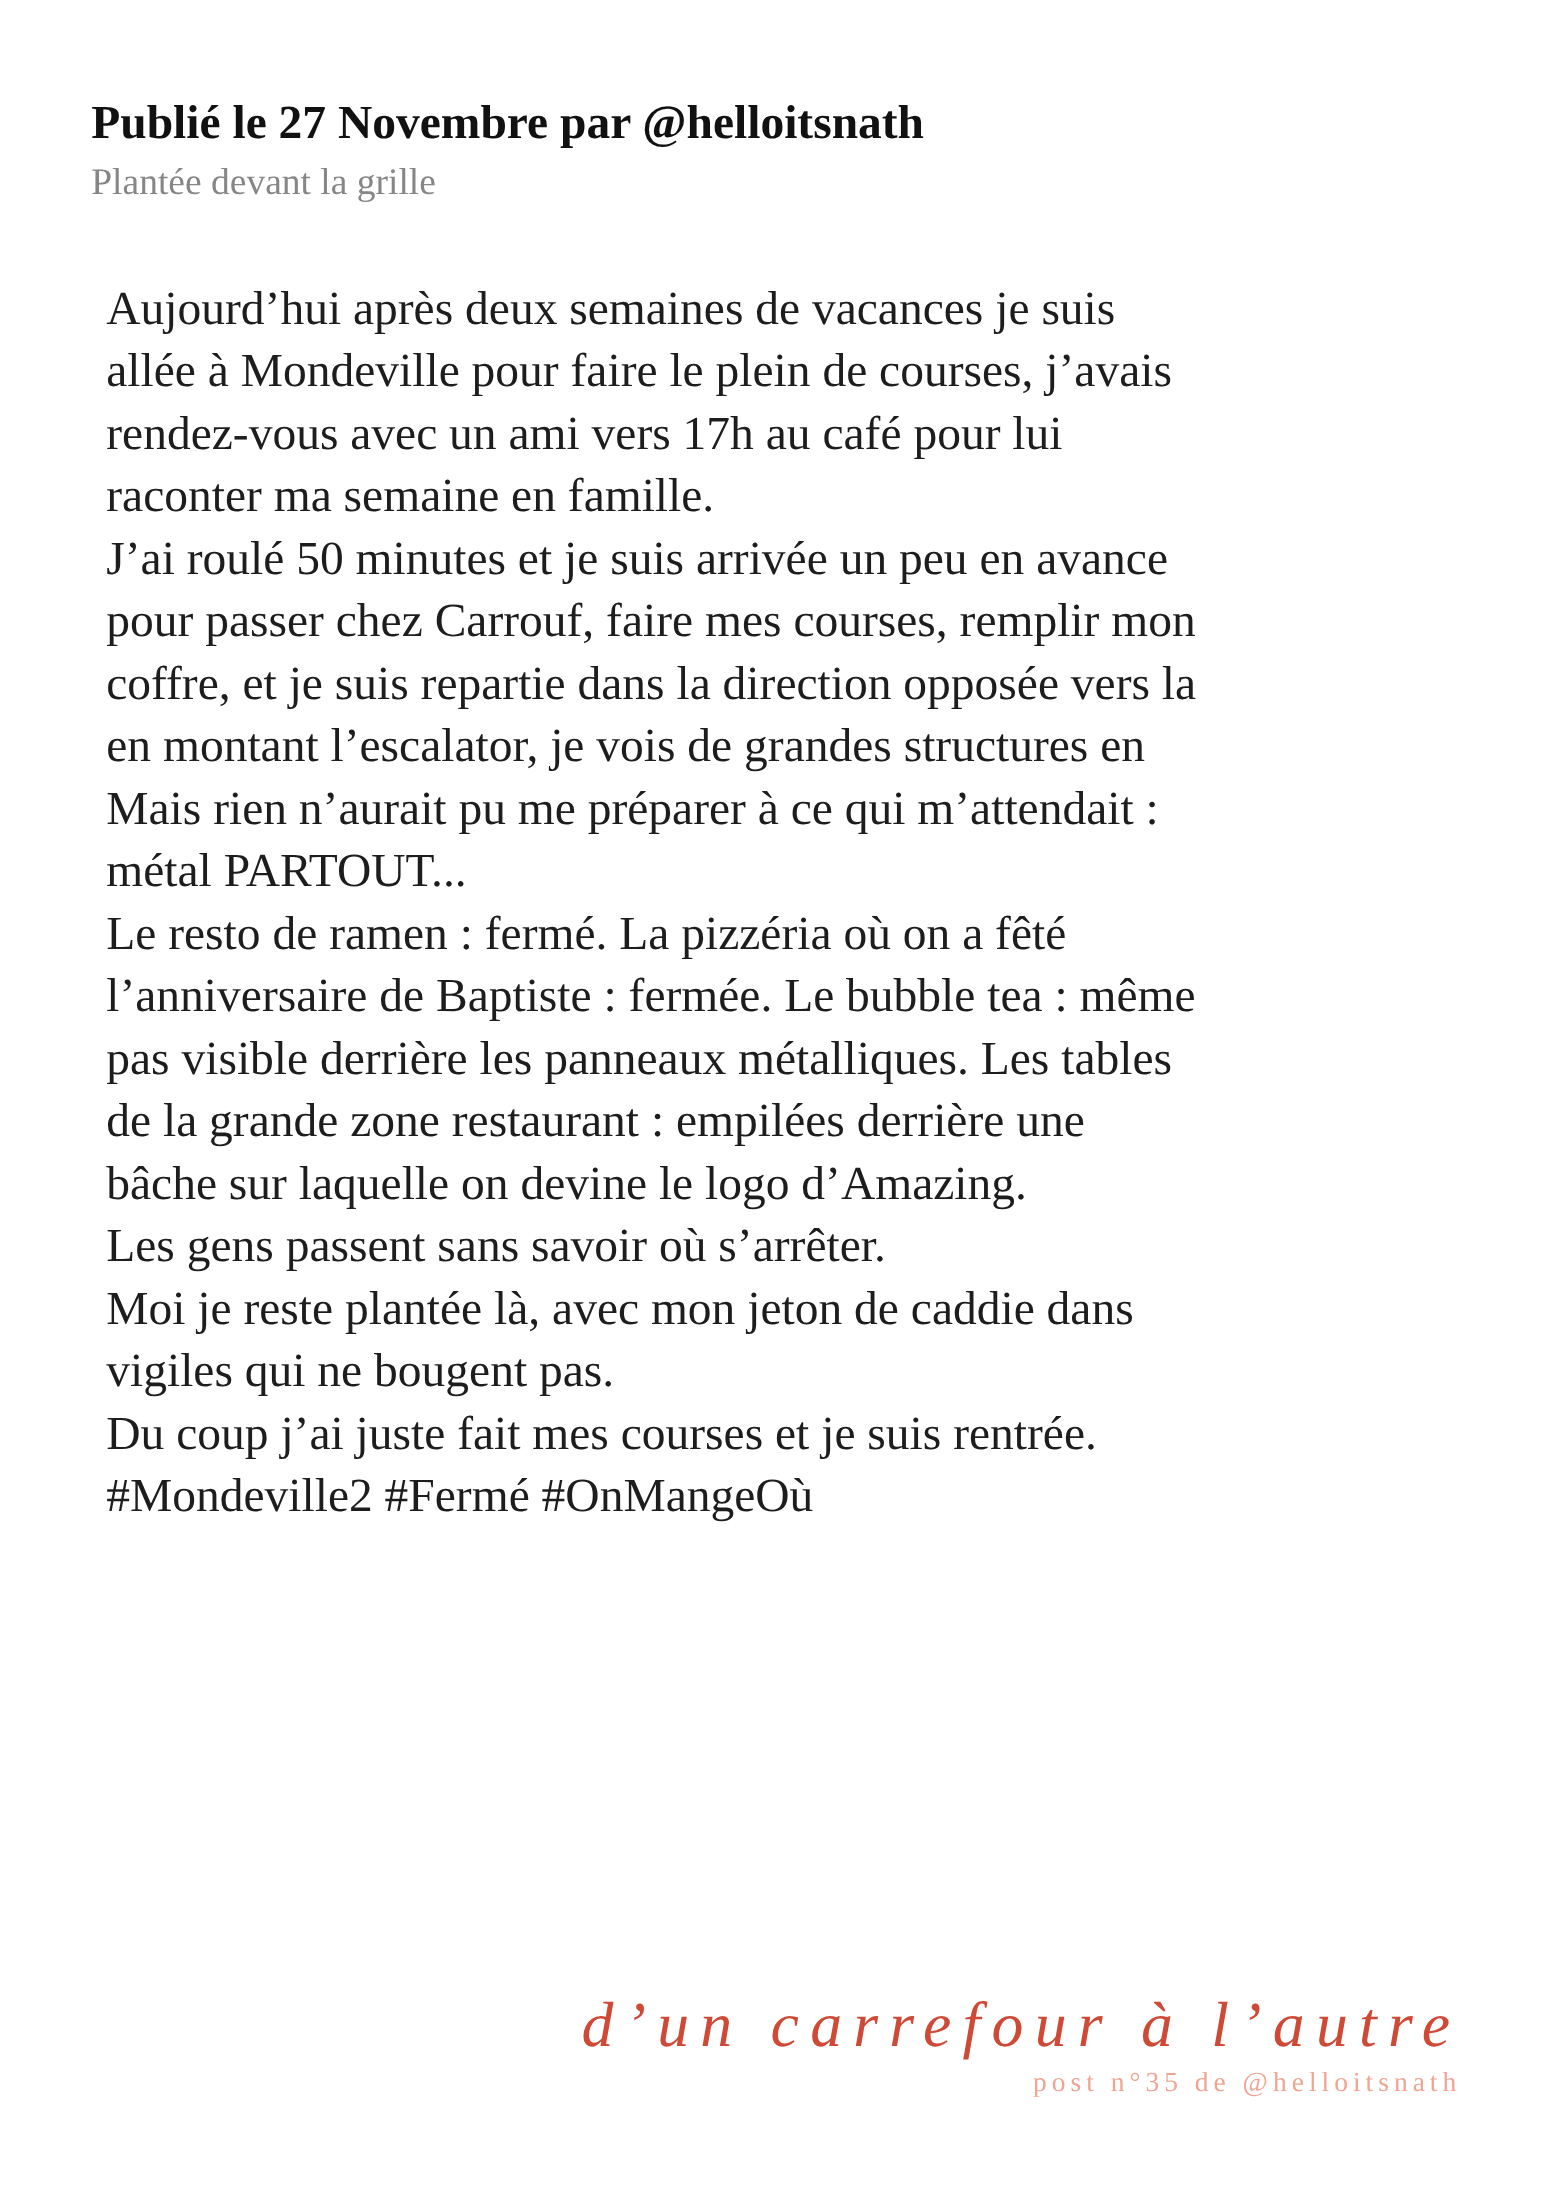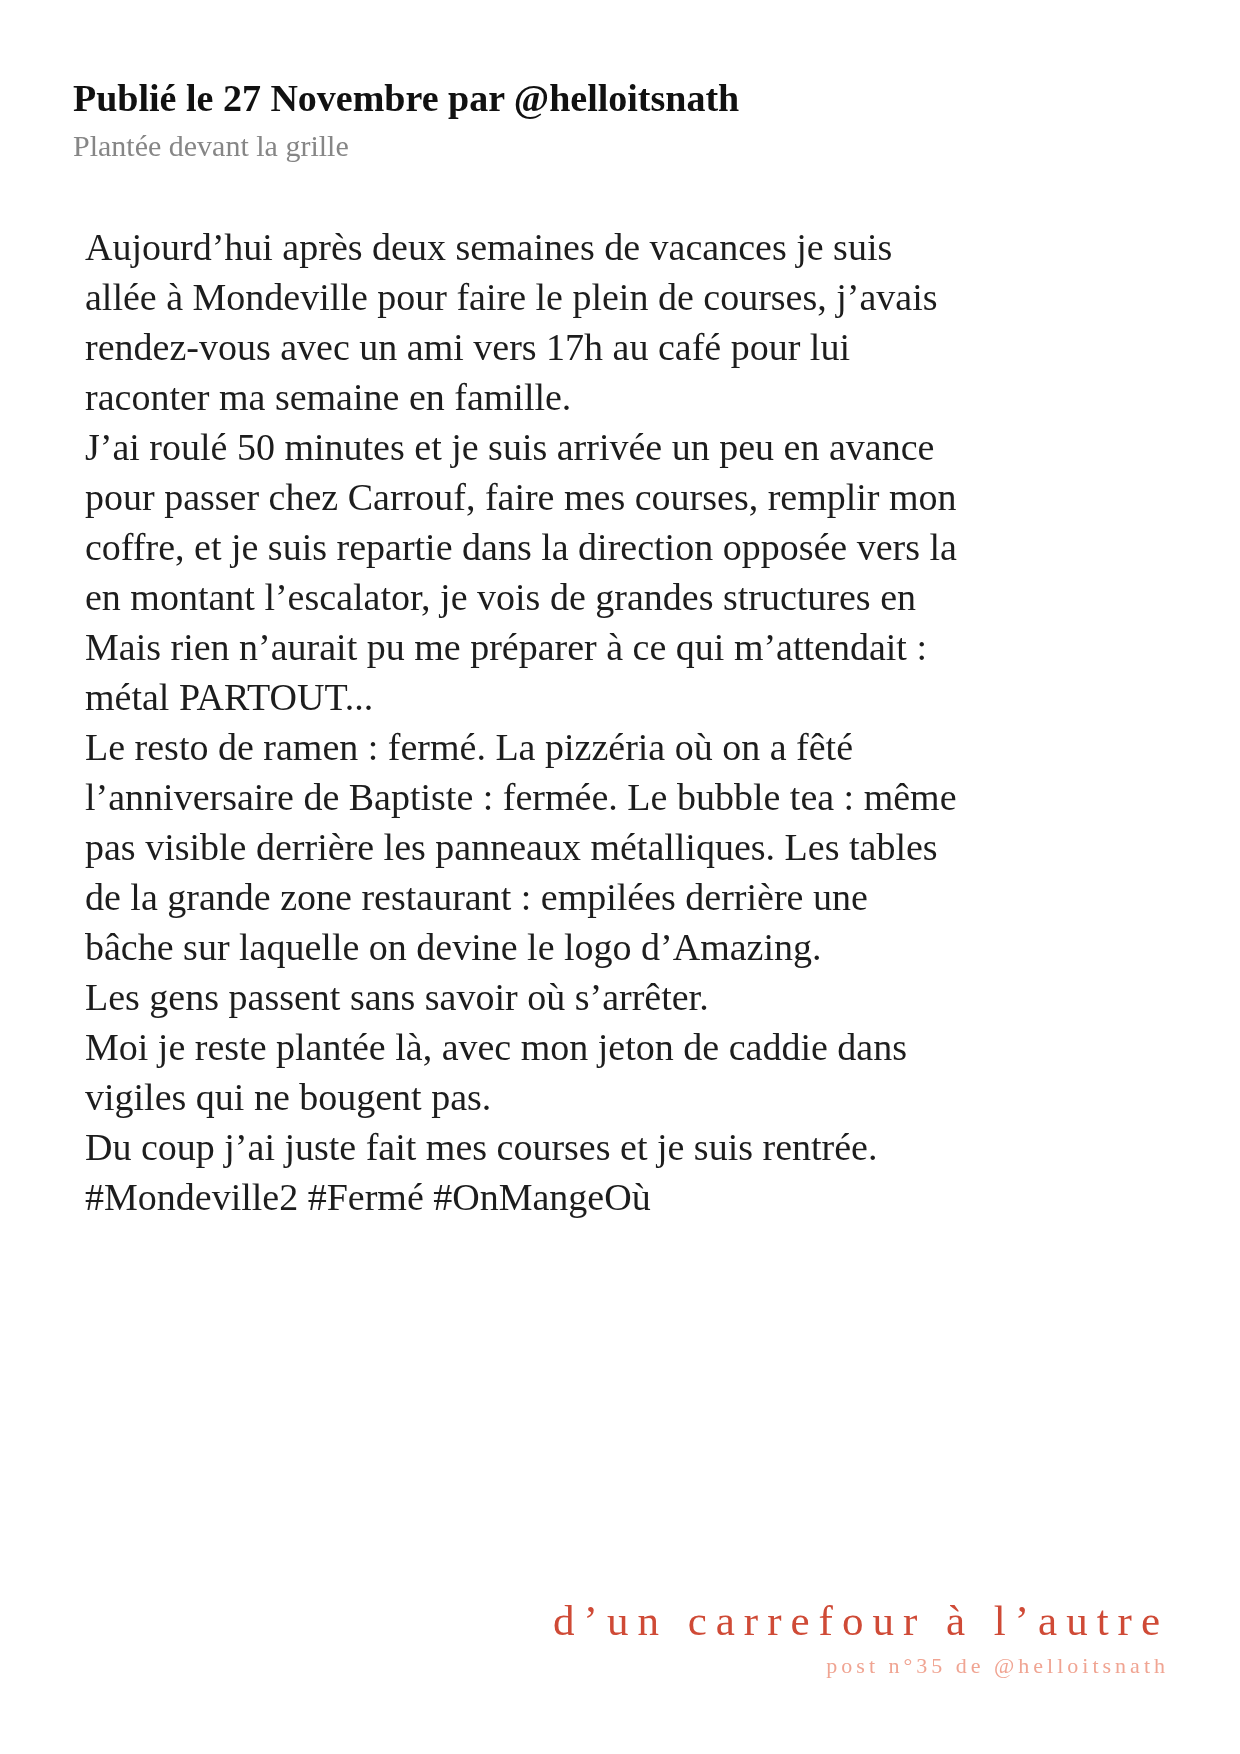--- a/index.html
+++ b/index.html
@@ -49,21 +49,22 @@
   .body-line {
     white-space: nowrap;
   }
   .blog-footer {
     position: absolute;
     right: 71px;
     top: 1596px;
     text-align: right;
   }
   .blog-title {
-    font-size: 43px;
+    font-size: 51px;
+    font-style: italic;
     color: #cf4a36;
     letter-spacing: 9px;
     line-height: 50px;
     white-space: nowrap;
   }
   .post-info {
     font-size: 22px;
     color: #f0a492;
     letter-spacing: 4px;
     line-height: 40px;

